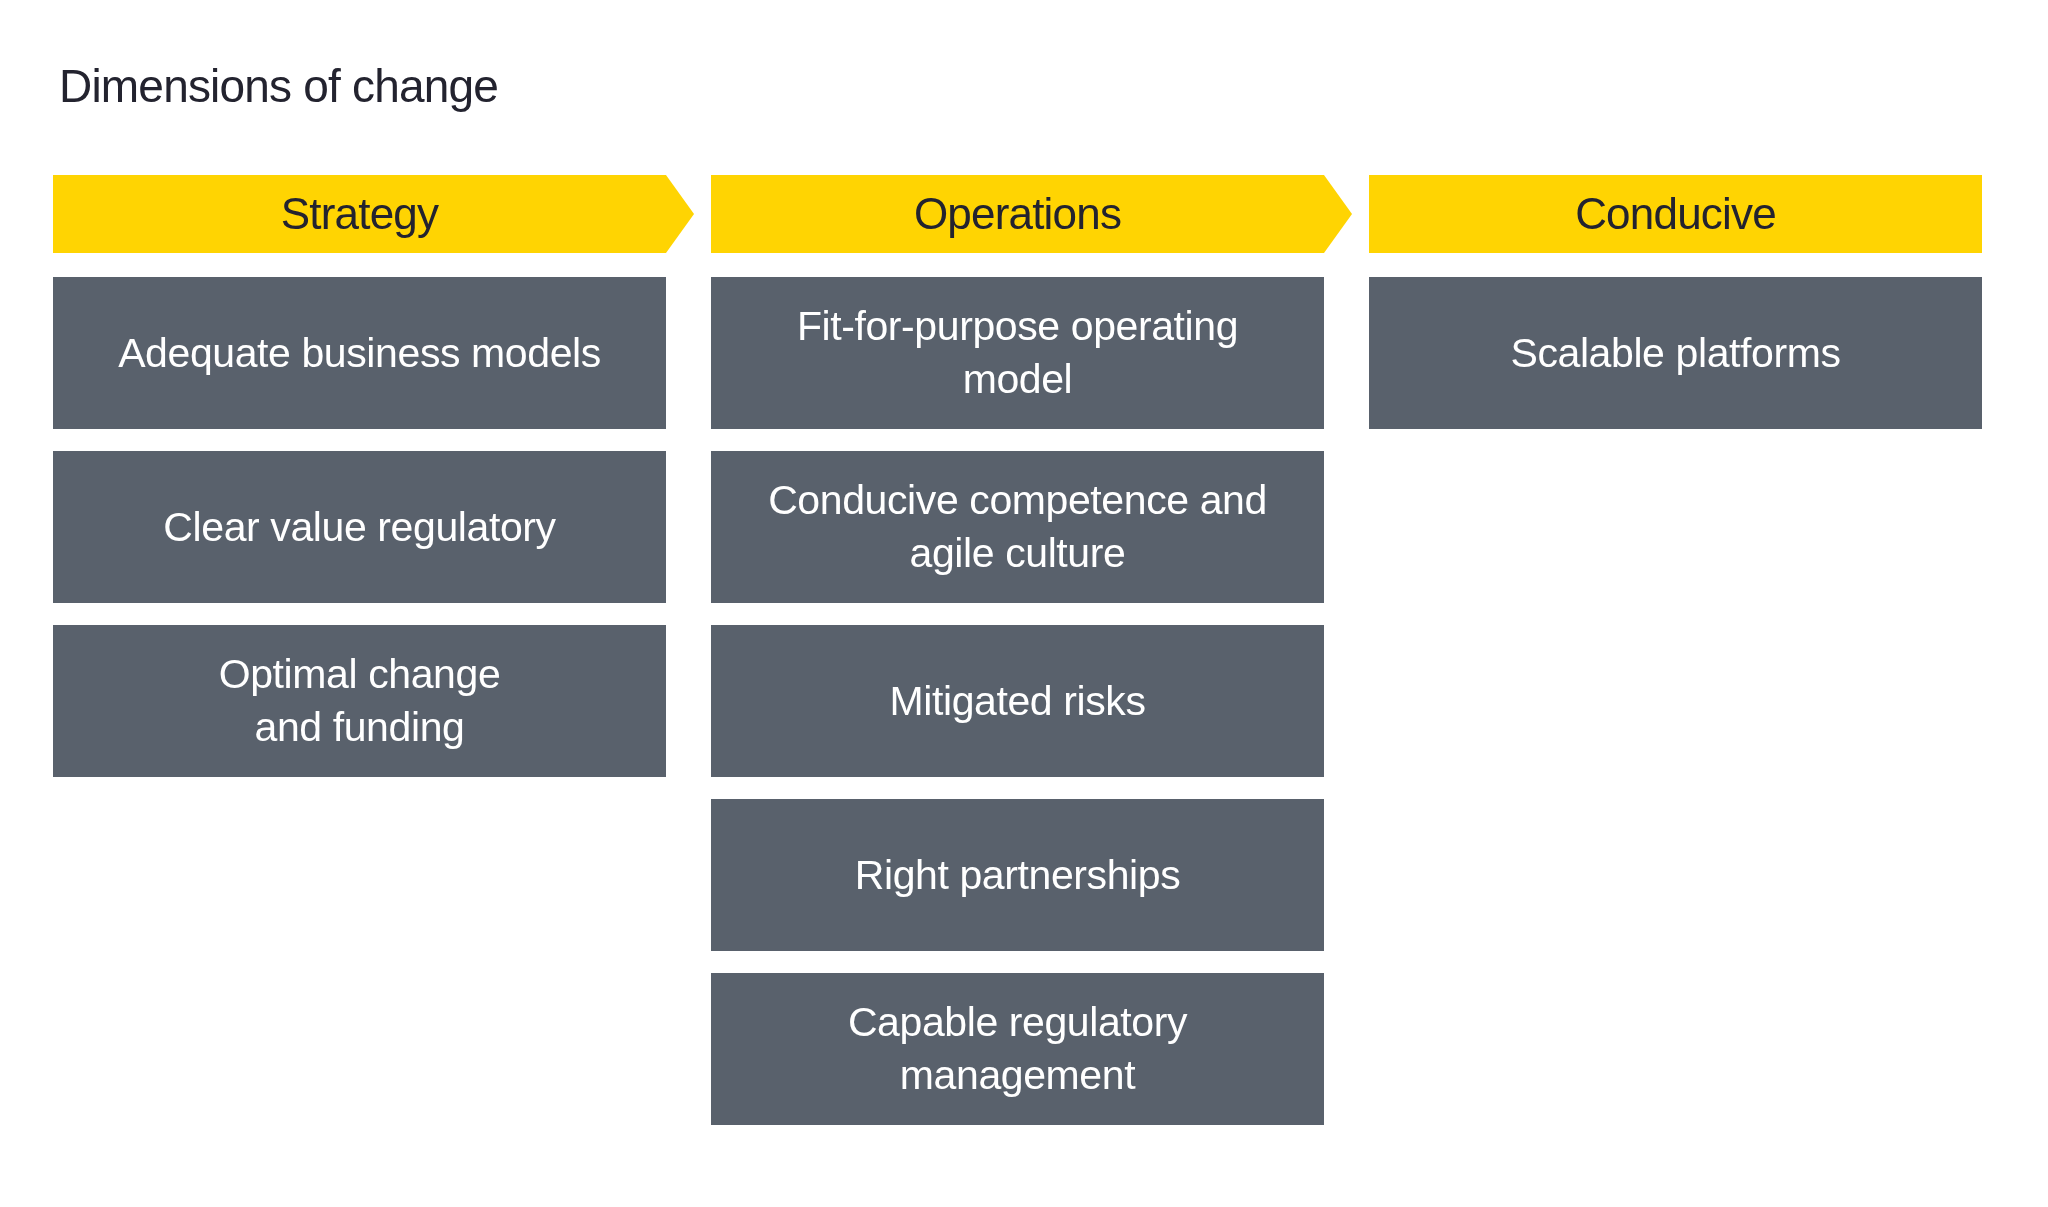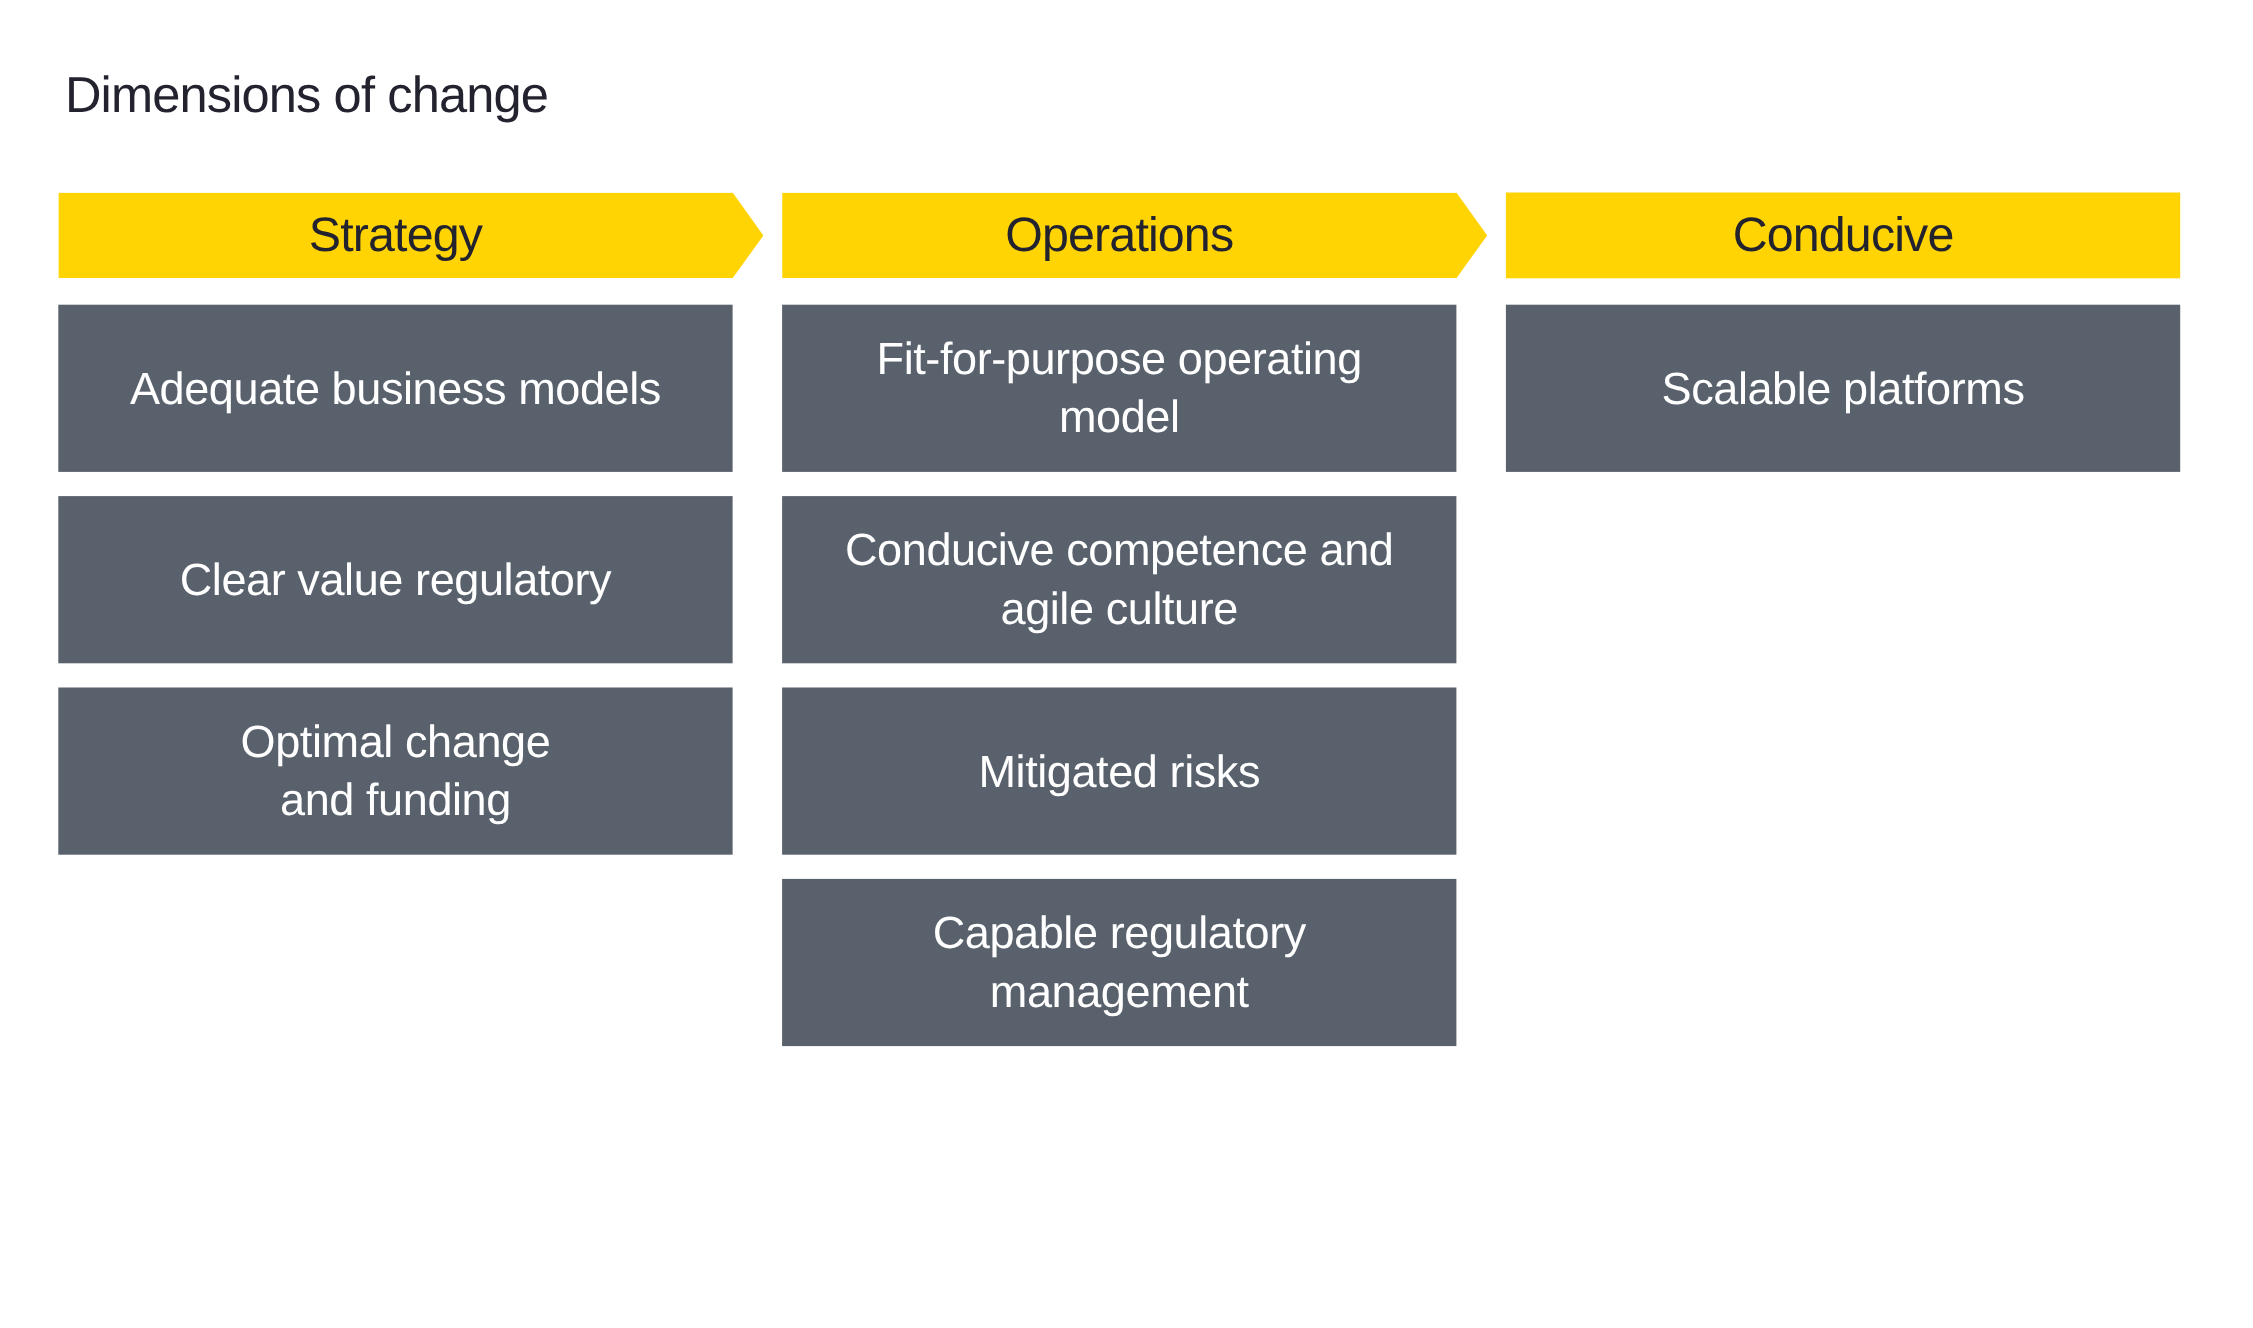--- a/index.html
+++ b/index.html
@@ -109,20 +109,23 @@
 model</span>
       </div>
       <div class="dim-box">
         <span>Conducive competence and
 agile culture</span>
       </div>
       <div class="dim-box">
         <span>Mitigated risks</span>
       </div>
       <div class="dim-box">
+        <span>Right partnerships</span>
+      </div>
+      <div class="dim-box">
         <span>Capable regulatory
 management</span>
       </div>
     </div>
 
     <div class="column">
       <div class="col-header">
         <span>Conducive</span>
       </div>
       <div class="dim-box">

